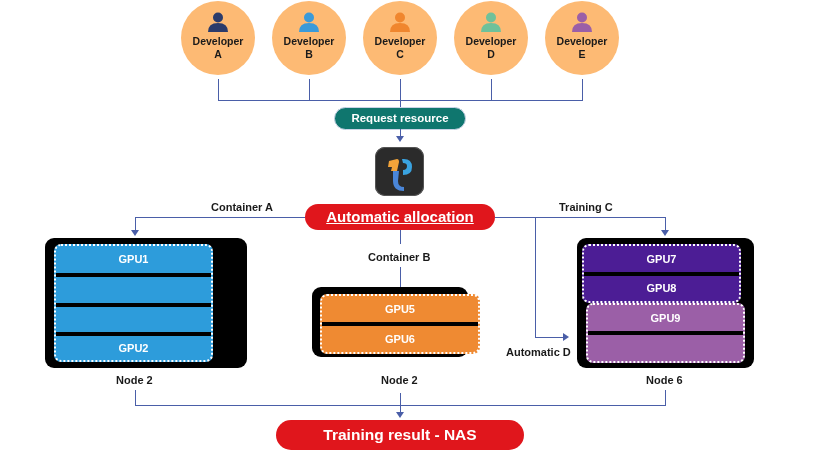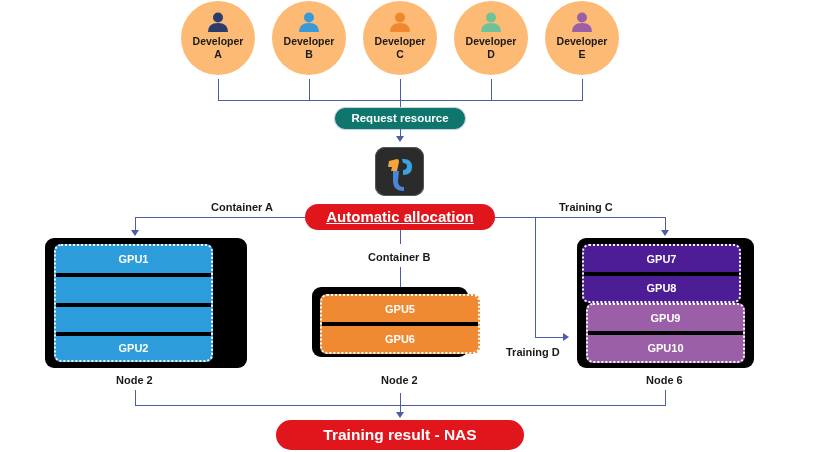--- a/index.html
+++ b/index.html
@@ -85,21 +85,21 @@
 <div class="label" style="left:211px; top:201px;">Container A</div>
 
 <div class="line" style="left:495px; top:217px; width:171px; height:1px;"></div>
 <div class="line" style="left:665px; top:217px; width:1px; height:14px;"></div>
 <div class="arrow-down" style="left:661px; top:230px;"></div>
 <div class="label" style="left:559px; top:201px;">Training C</div>
 
 <div class="line" style="left:535px; top:217px; width:1px; height:121px;"></div>
 <div class="line" style="left:535px; top:337px; width:28px; height:1px;"></div>
 <div class="arrow-right" style="left:563px; top:333px;"></div>
-<div class="label" style="left:506px; top:346px;">Training D</div>
+<div class="label" style="left:506px; top:346px;">Automatic D</div>
 
 <div class="line" style="left:400px; top:230px; width:1px; height:14px;"></div>
 <div class="label" style="left:368px; top:251px;">Container B</div>
 <div class="line" style="left:400px; top:267px; width:1px; height:24px;"></div>
 <div class="arrow-down" style="left:396px; top:290px;"></div>
 
 <div class="node" style="left:45px; top:238px; width:202px; height:130px;">
   <div class="group" style="left:9px; top:6px; width:155px; height:114px; background:#2d9cdb;">
     <div class="gpu" style="top:0; height:27px; line-height:27px;">GPU1</div>
     <div class="sep" style="top:27px;"></div>
@@ -121,21 +121,20 @@
 
 <div class="node" style="left:577px; top:238px; width:177px; height:130px;">
   <div class="group" style="left:5px; top:6px; width:155px; height:55px; background:#4c1d95;">
     <div class="gpu" style="top:0; height:26px; line-height:26px;">GPU7</div>
     <div class="sep" style="top:26px;"></div>
     <div class="gpu" style="top:30px; height:25px; line-height:25px;">GPU8</div>
   </div>
   <div class="group" style="left:9px; top:65px; width:155px; height:56px; background:#9b5fa7;">
     <div class="gpu" style="top:0; height:26px; line-height:26px;">GPU9</div>
     <div class="sep" style="top:26px;"></div>
-    <div class="gpu" style="top:30px; height:26px; line-height:26px;">GPU10</div>
   </div>
 </div>
 <div class="label" style="left:646px; top:374px;">Node 6</div>
 
 <div class="line" style="left:135px; top:390px; width:1px; height:15px;"></div>
 <div class="line" style="left:665px; top:390px; width:1px; height:15px;"></div>
 <div class="line" style="left:135px; top:405px; width:531px; height:1px;"></div>
 <div class="line" style="left:400px; top:393px; width:1px; height:20px;"></div>
 <div class="arrow-down" style="left:396px; top:412px;"></div>
 

